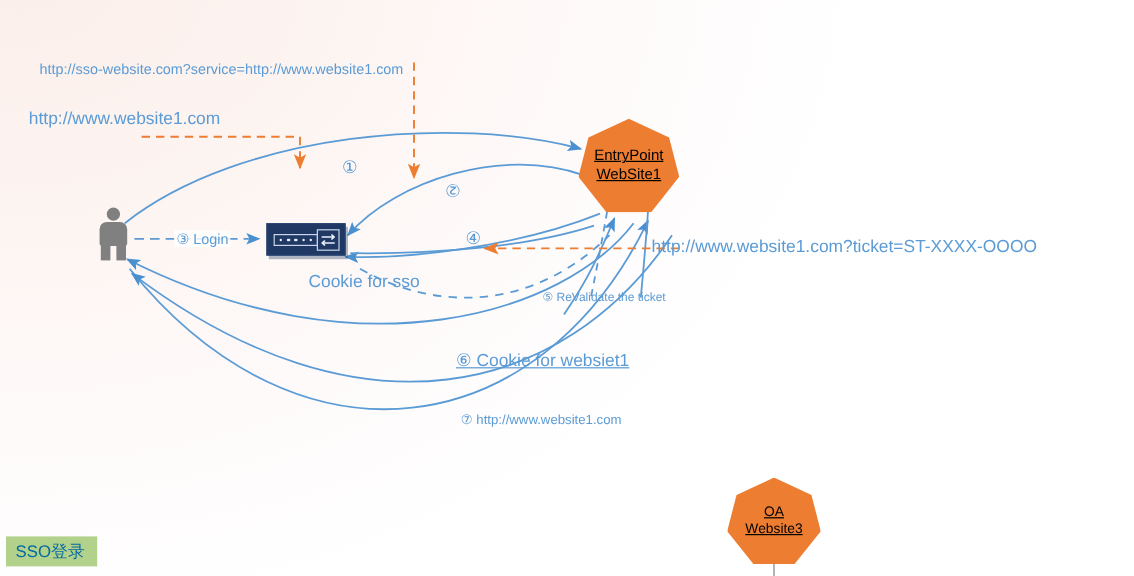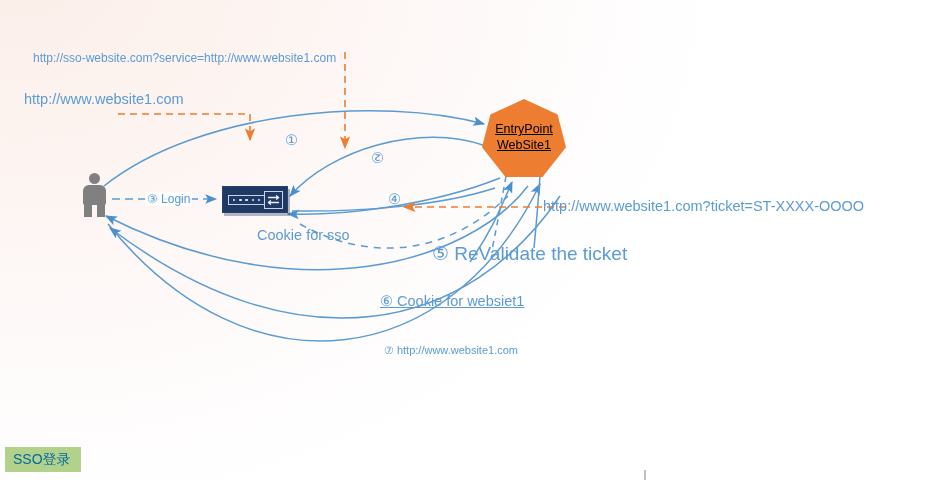--- a/index.html
+++ b/index.html
@@ -29,21 +29,21 @@
   .lbl {
     position: absolute;
     color: #5b9bd5;
     white-space: nowrap;
     line-height: 1;
   }
   .lbl-url-top    { left: 33px;  top: 28px;  font-size: 12px; margin-top: 24px; }
   .lbl-url-left   { left: 24px;  top: 92px;  font-size: 14.5px; }
   .lbl-url-right  { left: 543px; top: 199px; font-size: 14.5px; }
   .lbl-cookie-sso { left: 257px; top: 228px; font-size: 14.5px; }
-  .lbl-step5      { left: 432px; top: 244px; font-size: 19px; }
+  .lbl-step5      { left: 452px; top: 244px; font-size: 10px; }
   .lbl-step6      { left: 380px; top: 294px; font-size: 14.5px; text-decoration: underline; }
   .lbl-step7      { left: 384px; top: 345px; font-size: 11px; }
   .lbl-login      { left: 145px; top: 192px; font-size: 12px; background: rgba(255,255,255,0.82); padding: 1px 2px; }
 
   .num {
     position: absolute;
     color: #5b9bd5;
     font-size: 14.5px;
     line-height: 1;
   }
@@ -228,16 +228,20 @@
         <path d="M3.5,5.5 L13,5.5 M11.5,3.8 L13.6,5.5 L11.5,7.2
                  M13.5,10.5 L4,10.5 M5.5,8.8 L3.4,10.5 L5.5,12.2" fill="none" stroke="#eaf0fa" stroke-width="1.3" stroke-linecap="round" stroke-linejoin="round"></path>
       </svg>
     </div>
   </div>
 
   <div class="hept hept-entry">
     <span>EntryPoint</span>
     <span>WebSite1</span>
   </div>
+  <div class="hept hept-oa">
+    <span>OA</span>
+    <span>Website3</span>
+  </div>
 
   <div class="badge-sso">SSO登录</div>
 
 </div>
 
 </body></html>

